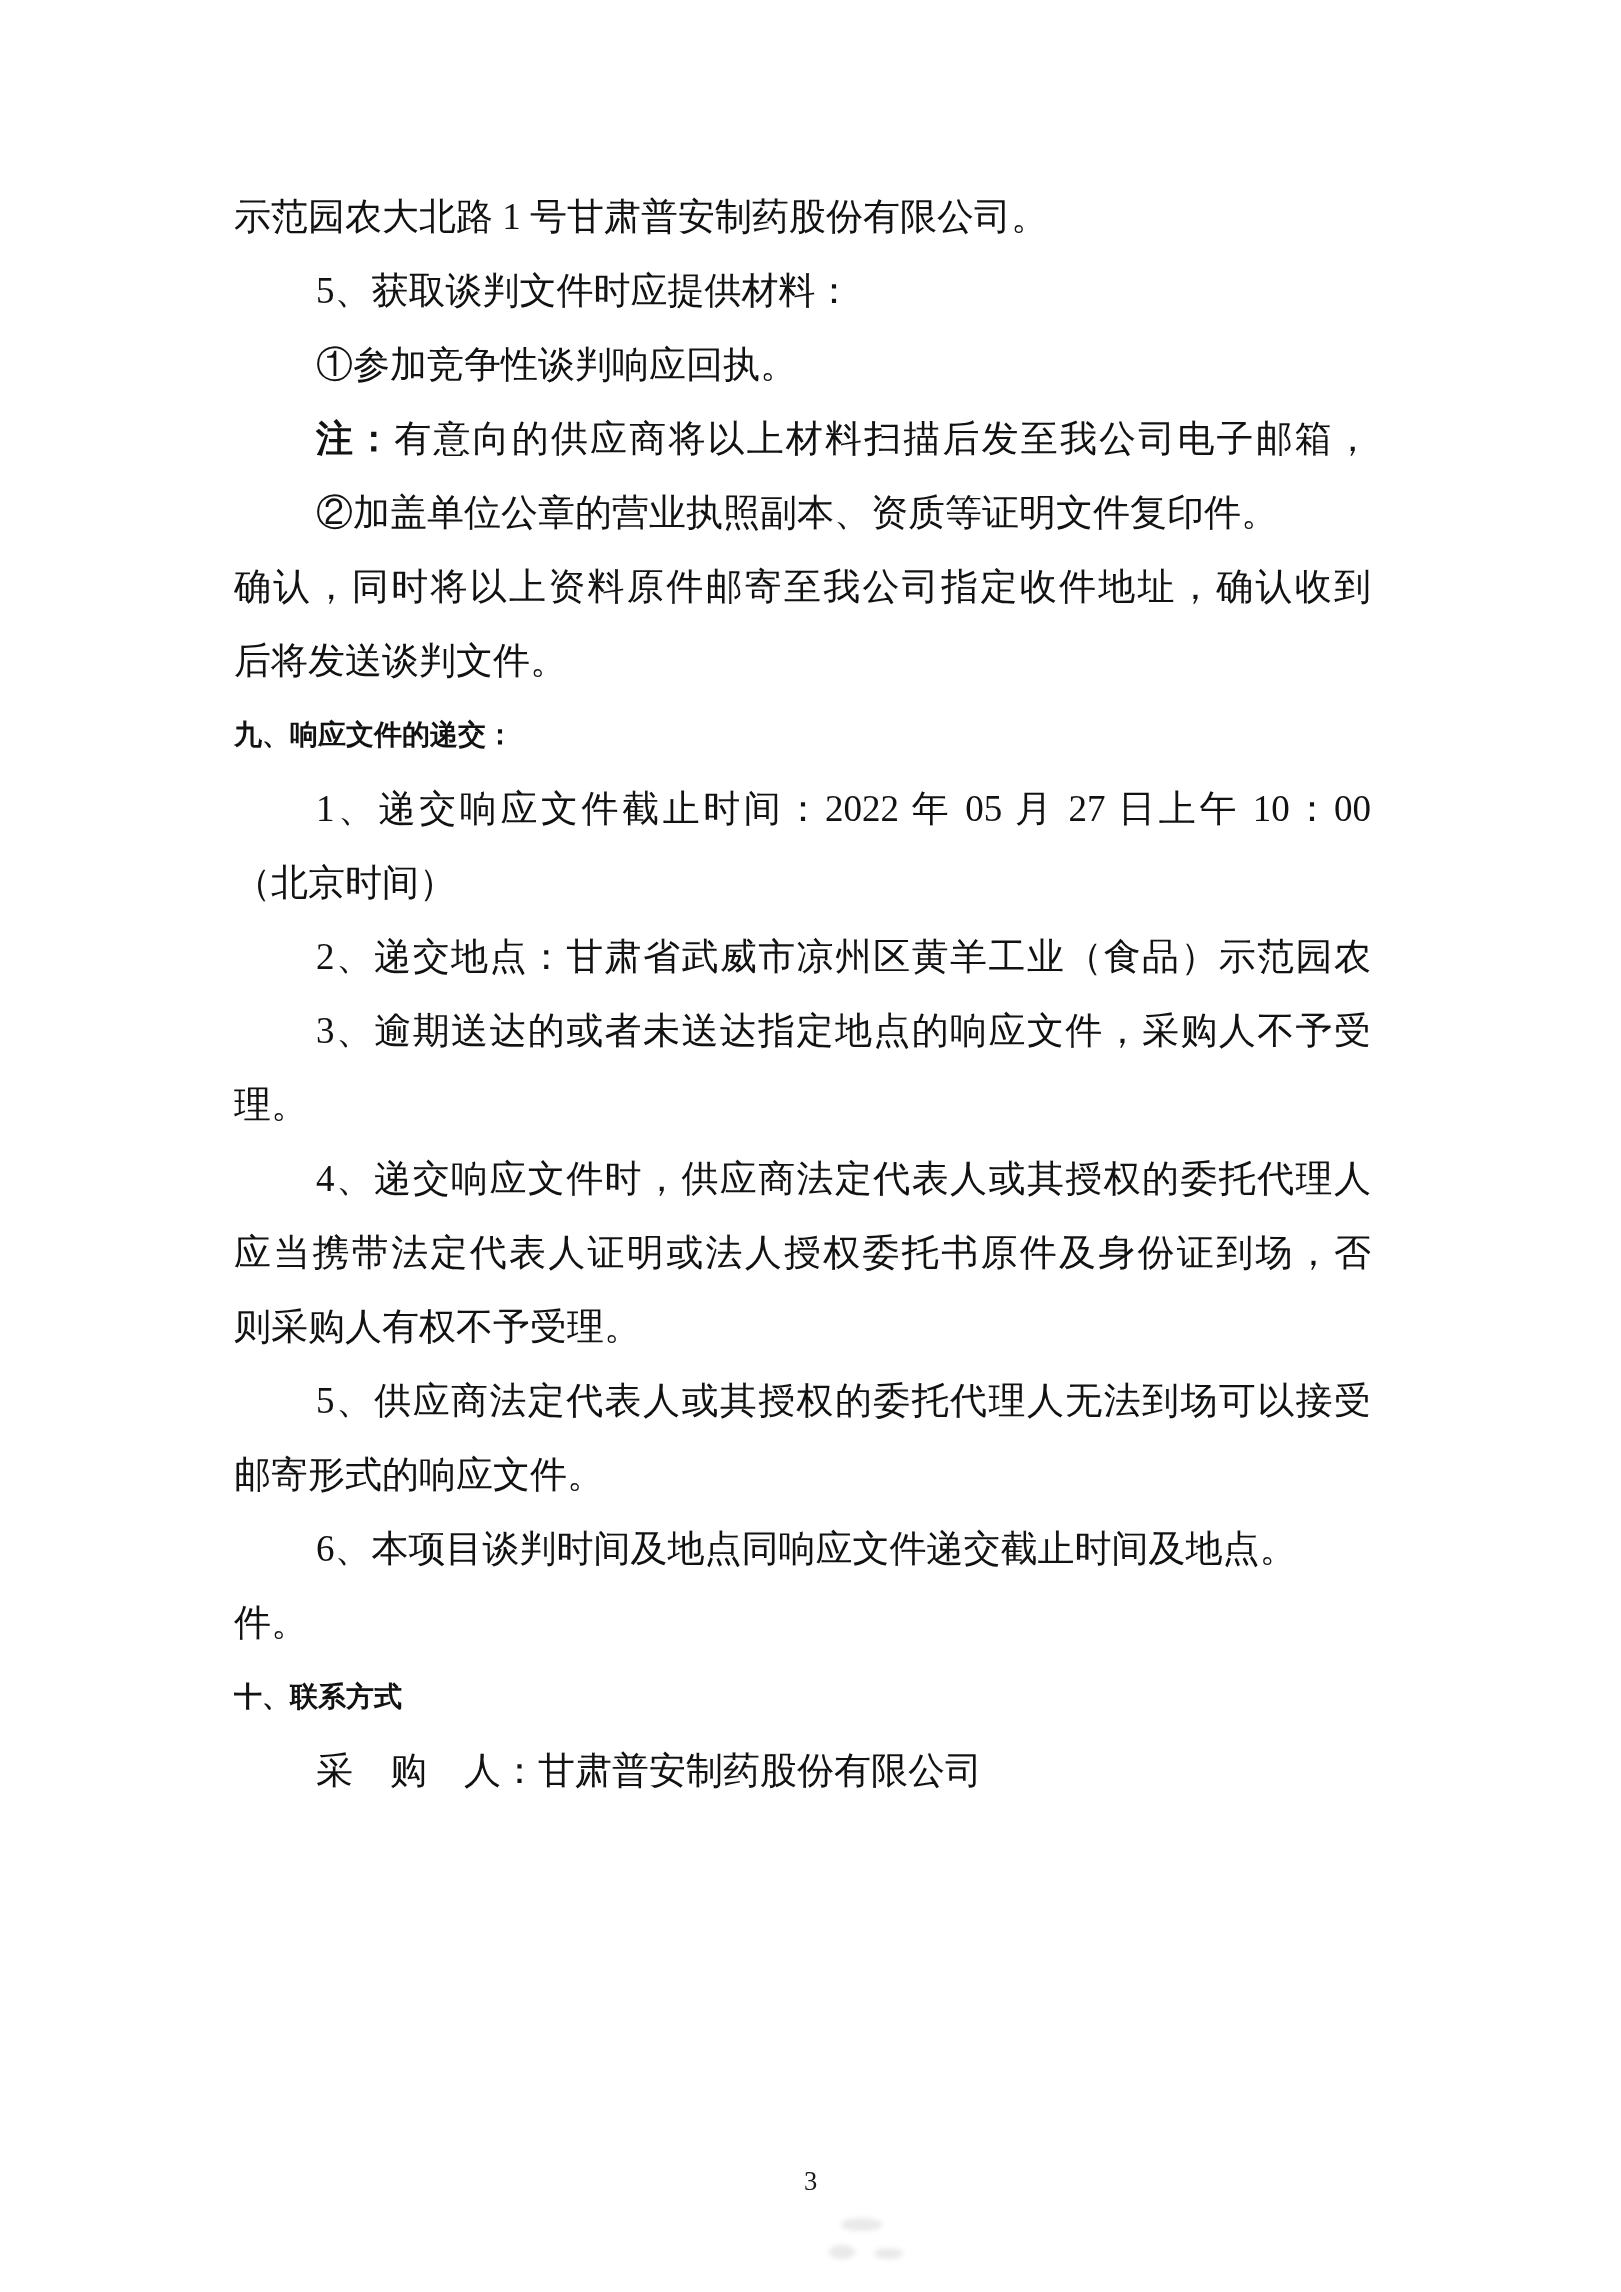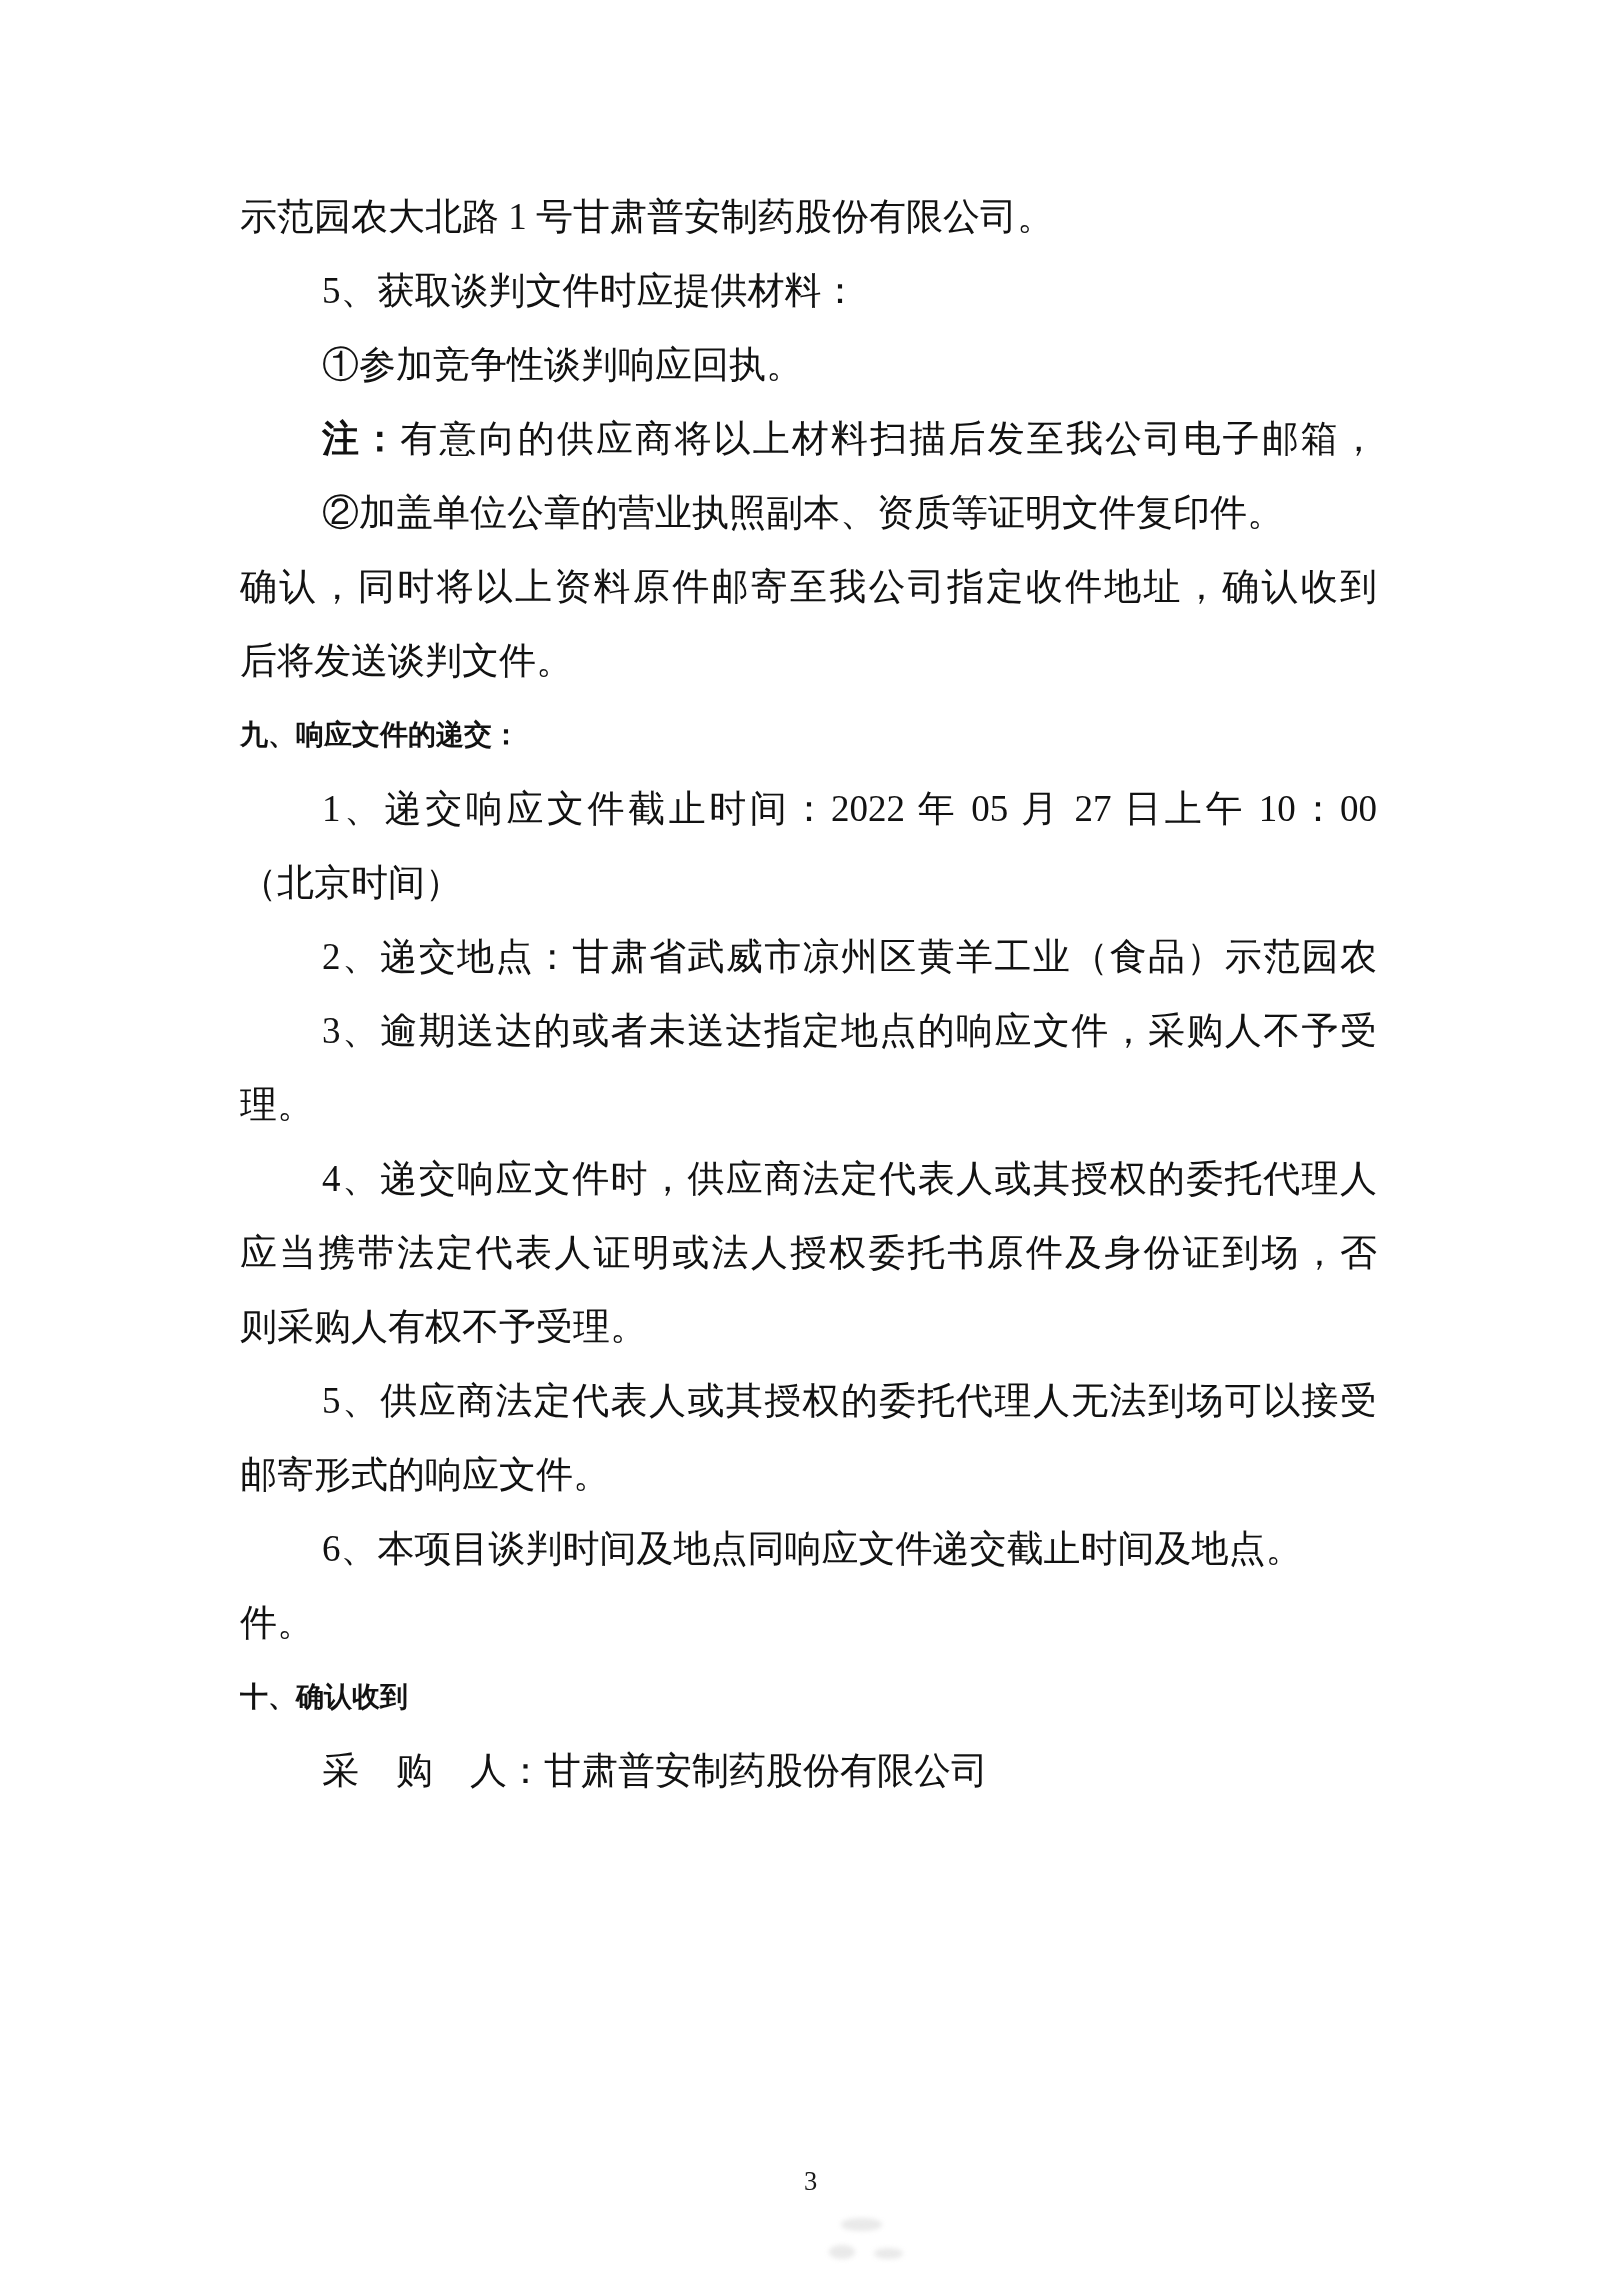--- a/index.html
+++ b/index.html
@@ -8,21 +8,21 @@
     position: relative;
     width: 1621px;
     height: 2293px;
     background: #ffffff;
     color: #121212;
     font-family: "Liberation Serif", "DejaVu Serif", serif;
     overflow: hidden;
   }
   .doc-body {
     position: absolute;
-    left: 240px;
+    left: 234px;
     top: 180px;
     width: 1137px;
   }
   .line {
     height: 74px;
     line-height: 74px;
     font-size: 37px;
     white-space: nowrap;
     letter-spacing: 0;
   }
@@ -78,21 +78,21 @@
       <div class="line indent justify">2、递交地点：甘肃省武威市凉州区黄羊工业（食品）示范园农</div>
       <div class="line indent justify">3、逾期送达的或者未送达指定地点的响应文件，采购人不予受</div>
       <div class="line">理。</div>
       <div class="line indent justify">4、递交响应文件时，供应商法定代表人或其授权的委托代理人</div>
       <div class="line justify">应当携带法定代表人证明或法人授权委托书原件及身份证到场，否</div>
       <div class="line">则采购人有权不予受理。</div>
       <div class="line indent justify">5、供应商法定代表人或其授权的委托代理人无法到场可以接受</div>
       <div class="line">邮寄形式的响应文件。</div>
       <div class="line indent">6、本项目谈判时间及地点同响应文件递交截止时间及地点。</div>
       <div class="line">件。</div>
-      <div class="line heading">十、确认收到</div>
+      <div class="line heading">十、联系方式</div>
       <div class="line indent">采　购　人：甘肃普安制药股份有限公司</div>
     </div>
   <div class="page-number">3</div>
   <div class="scan-artifact a1"></div>
   <div class="scan-artifact a2"></div>
   <div class="scan-artifact a3"></div>
 </div>
 
 
 </body></html>

